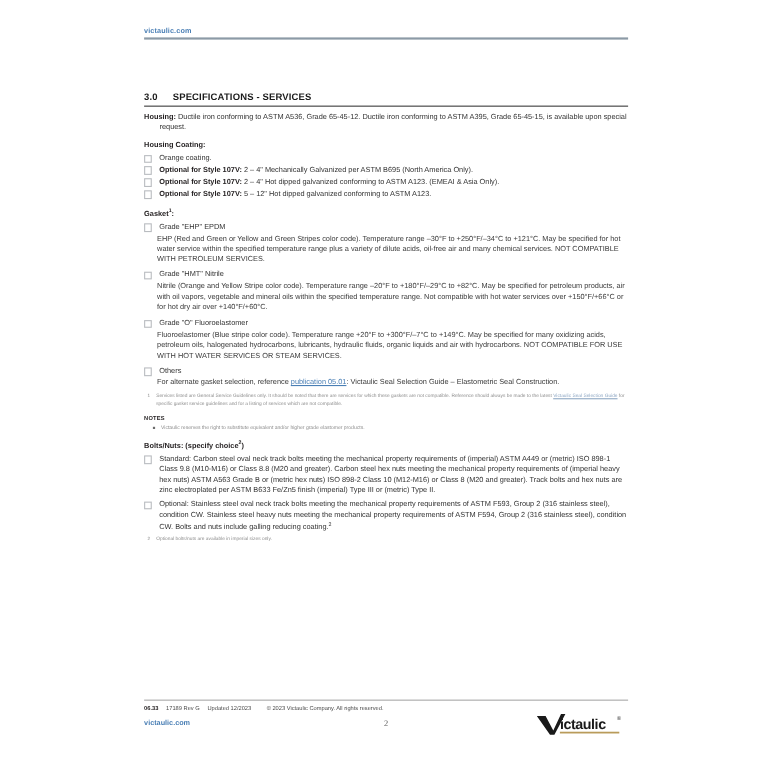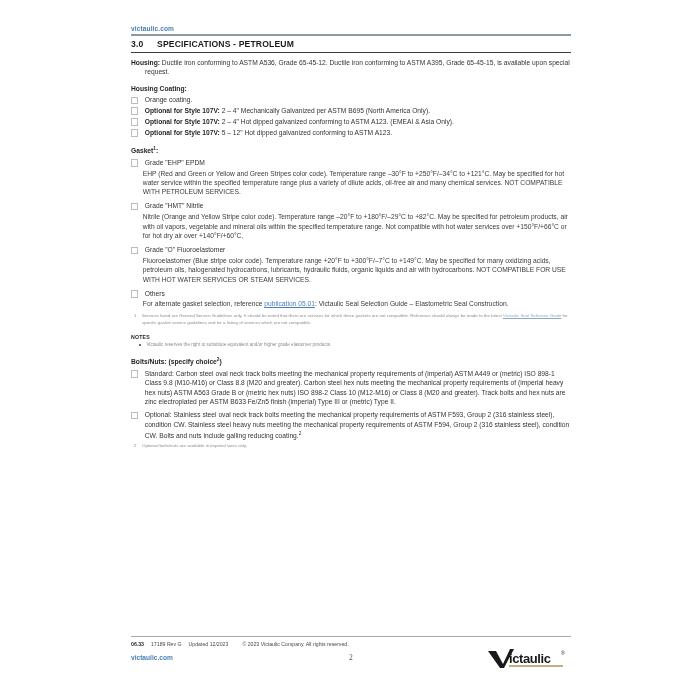--- a/index.html
+++ b/index.html
@@ -42,20 +42,21 @@
     margin-top: 1px;
   }
   .section-head {
     display: flex;
     align-items: baseline;
     padding: 3px 0 3px 0;
     font-size: 8.6px;
     font-weight: bold;
     letter-spacing: 0.15px;
     color: #1b1b1b;
+    margin-top: 44px;
   }
   .section-num { width: 26px; }
   .rule-under {
     height: 1.1px;
     background: #3b3b3b;
     margin-bottom: 5px;
   }
 
   
   .blk { margin-bottom: 5px; }
@@ -220,21 +221,21 @@
 
 <div class="page">
 
   <div class="content">
 
     <div class="site-url">victaulic.com</div>
     <div class="rule-top"></div>
 
     <div class="section-head">
       <span class="section-num">3.0</span>
-      <span>SPECIFICATIONS - PETROLEUM</span>
+      <span>SPECIFICATIONS - SERVICES</span>
     </div>
     <div class="rule-under"></div>
 
     <div class="blk">
       <div class="hang"><b>Housing:</b><span> Ductile iron conforming to ASTM A536, Grade 65-45-12. Ductile iron conforming to ASTM A395, Grade 65-45-15, is available upon special request.</span></div>
     </div>
 
     <div class="sub-head">Housing Coating:</div>
 
     <div class="cbrow">

